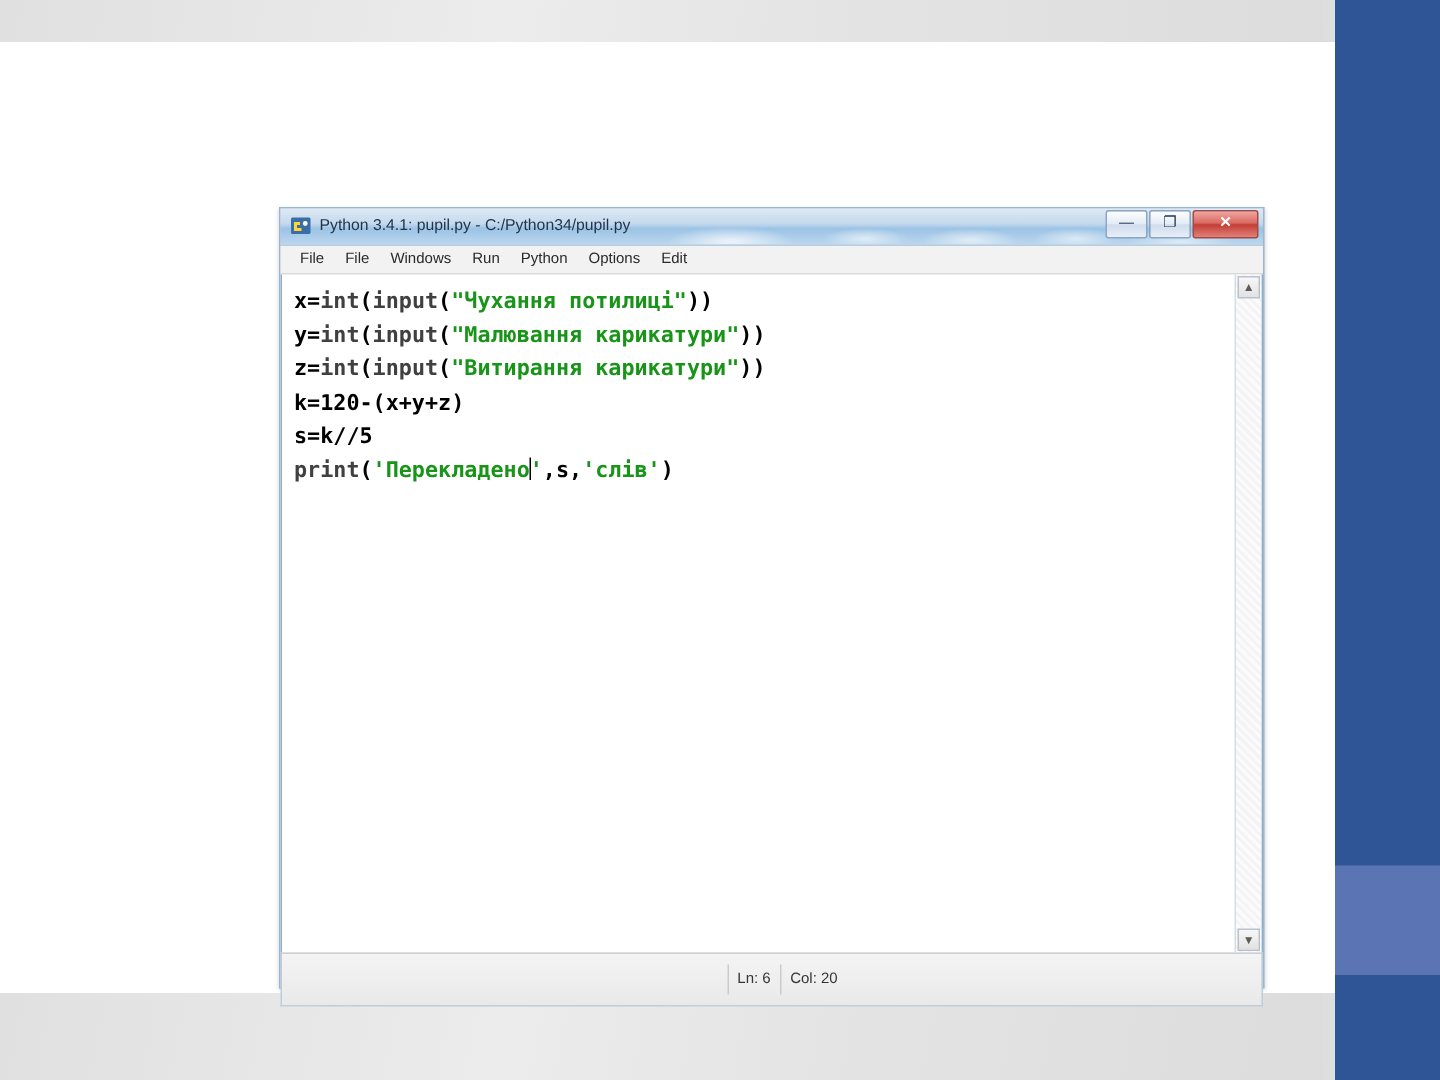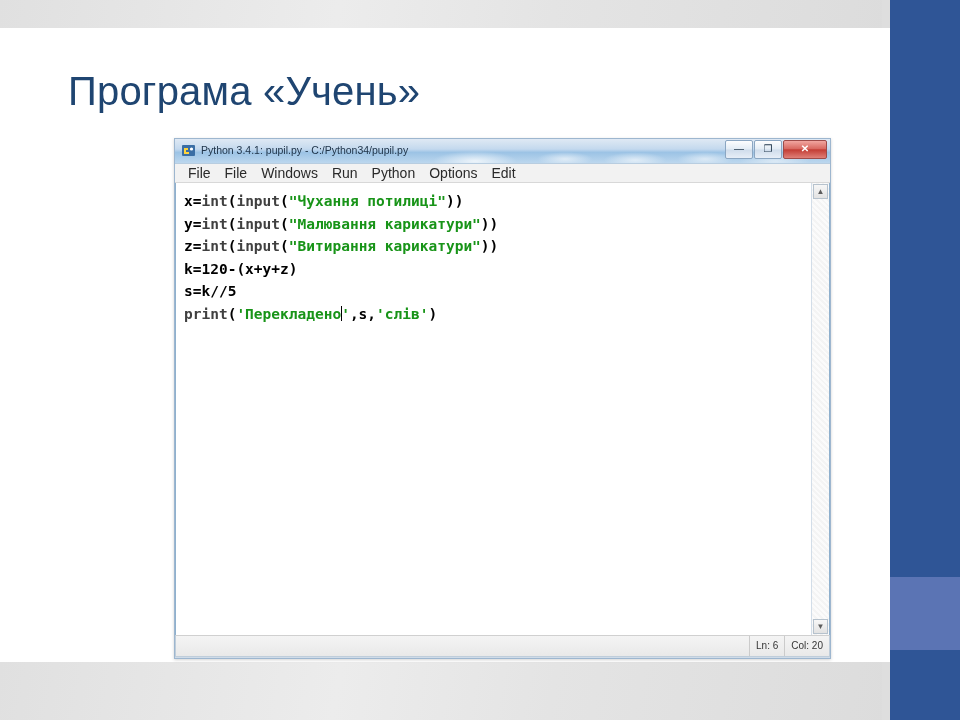--- a/index.html
+++ b/index.html
@@ -76,21 +76,21 @@
     line-height: 50px;
     font-weight: 400;
     color: #1f4571;
     letter-spacing: 0.2px;
     white-space: nowrap;
   }
 
   
   #idle-window {
     position: absolute;
-    left: 174px;
+    left: 186px;
     top: 138px;
     width: 657px;
     height: 521px;
     background: #cfdbe8;
     border: 1px solid #9db6cf;
     box-sizing: border-box;
     box-shadow: 0 1px 3px rgba(0,0,0,0.18);
   }
 
   
@@ -158,21 +158,21 @@
   
   .menubar {
     height: 18px;
     background: #f2f2f2;
     border-bottom: 1px solid #d8d8d8;
     display: flex;
     align-items: center;
     padding-left: 6px;
   }
   .menu-item {
-    font-size: 14px;
+    font-size: 10px;
     line-height: 18px;
     color: #2a2a2a;
     padding: 0 7px;
     white-space: nowrap;
   }
 
   
   .editor-wrap {
     position: relative;
     height: 452px;
@@ -237,27 +237,27 @@
     left: 0; right: 0;
     text-align: center;
     font-size: 8px;
     line-height: 13px;
     color: #5c5c5c;
   }
 
   
   .statusbar {
     position: relative;
-    height: 22px;
+    height: 36px;
     background: linear-gradient(180deg, #f4f4f4, #e9e9e9);
     border: 1px solid #bfcdda;
     border-top: 1px solid #d0d0d0;
     box-sizing: border-box;
     display: flex;
-    justify-content: flex-end;
+    justify-content: center;
     align-items: center;
     padding-left: 20px;
   }
   .status-cell {
     font-size: 10px;
     line-height: 20px;
     color: #353535;
     padding: 0 6px;
     border-left: 1px solid #cbcbcb;
     white-space: nowrap;
@@ -268,21 +268,20 @@
 
 <div id="slide">
 
   <div class="band band-top"></div>
   <div class="band band-bottom"></div>
   <div class="side-gap-top"></div>
   <div class="side-gap-bottom"></div>
   <div class="side-strip"></div>
   <div class="side-accent"></div>
 
-  <div id="slide-title">Програма «Учень»</div>
 
   <div id="idle-window">
 
     <div class="titlebar">
       <span class="tb-icon">
         <svg width="15" height="15" viewBox="0 0 15 15">
           <rect x="1" y="2" width="13" height="11" rx="1" fill="#3a6ea5"></rect>
           <path d="M3 5h4v2H5v2h3v2H3z" fill="#ffd43b"></path>
           <circle cx="10.5" cy="6" r="1.6" fill="#ffffff"></circle>
         </svg>

